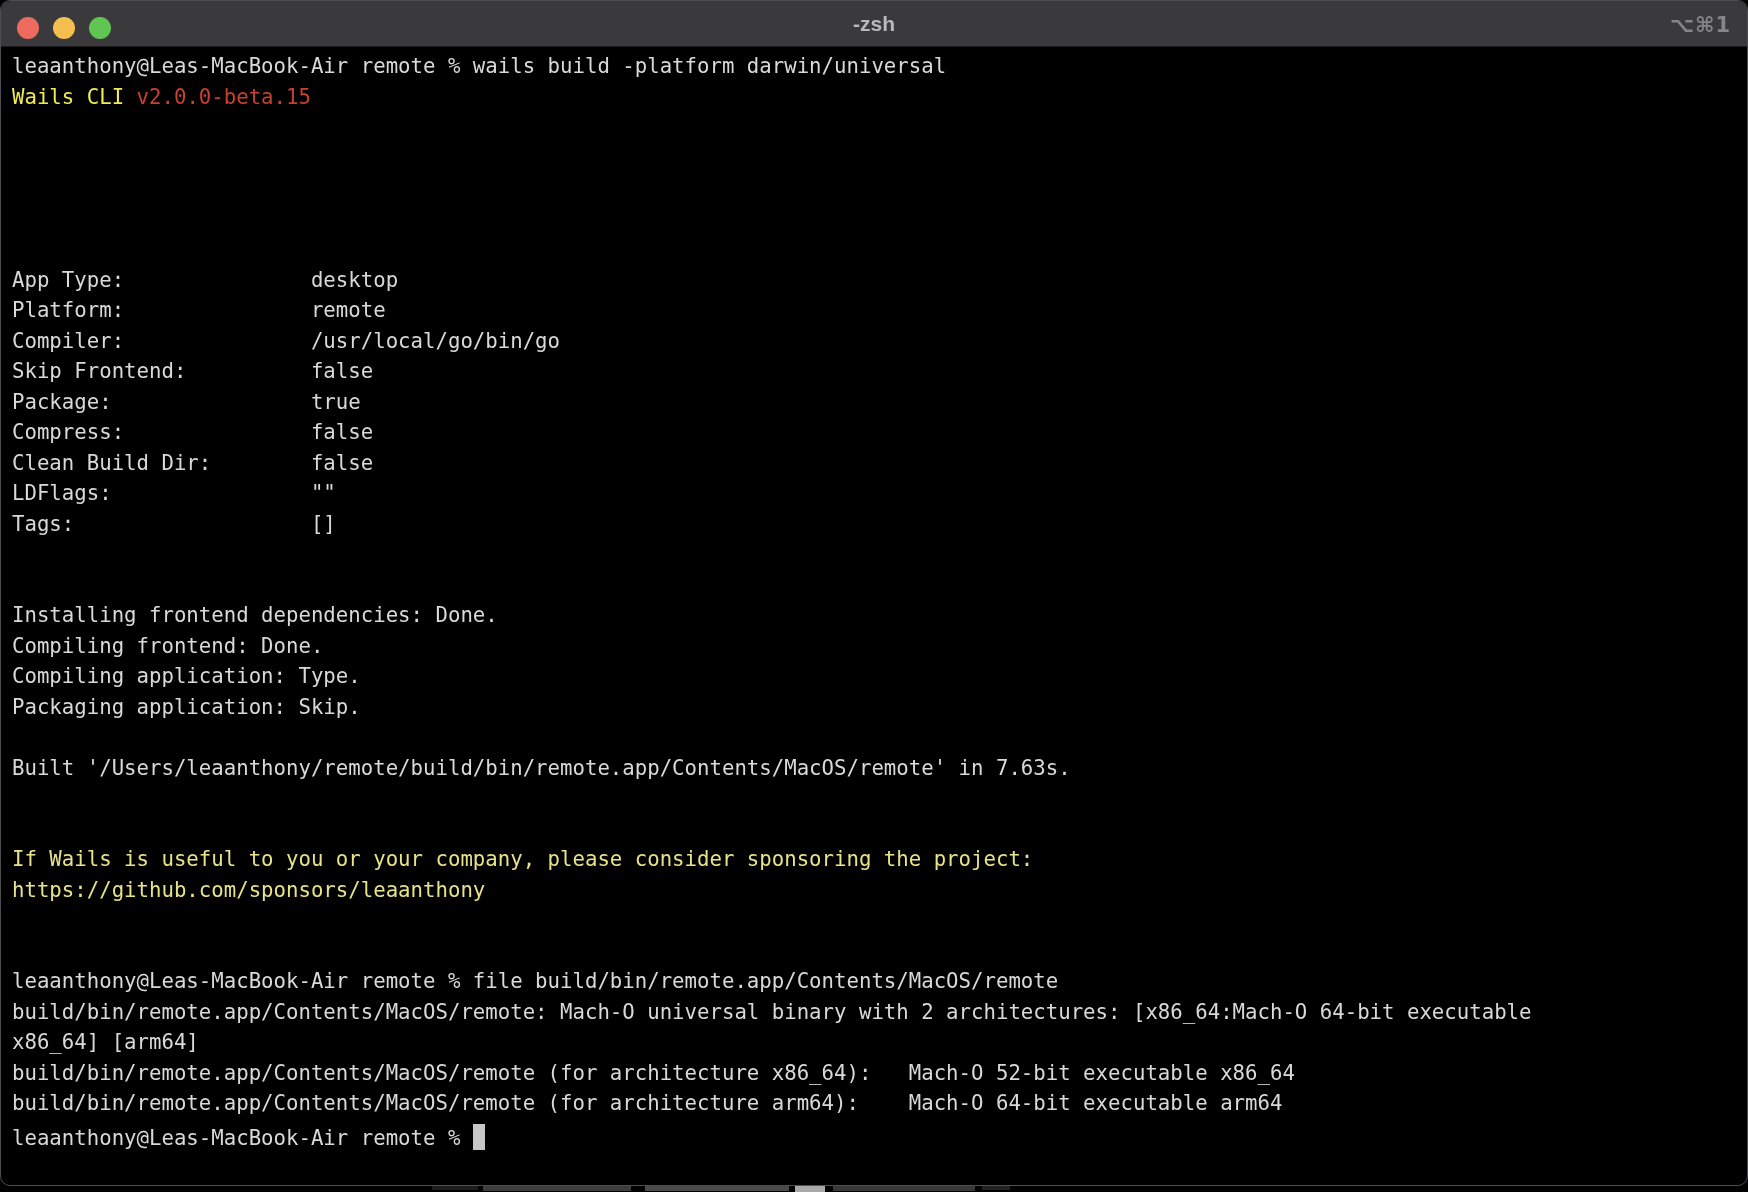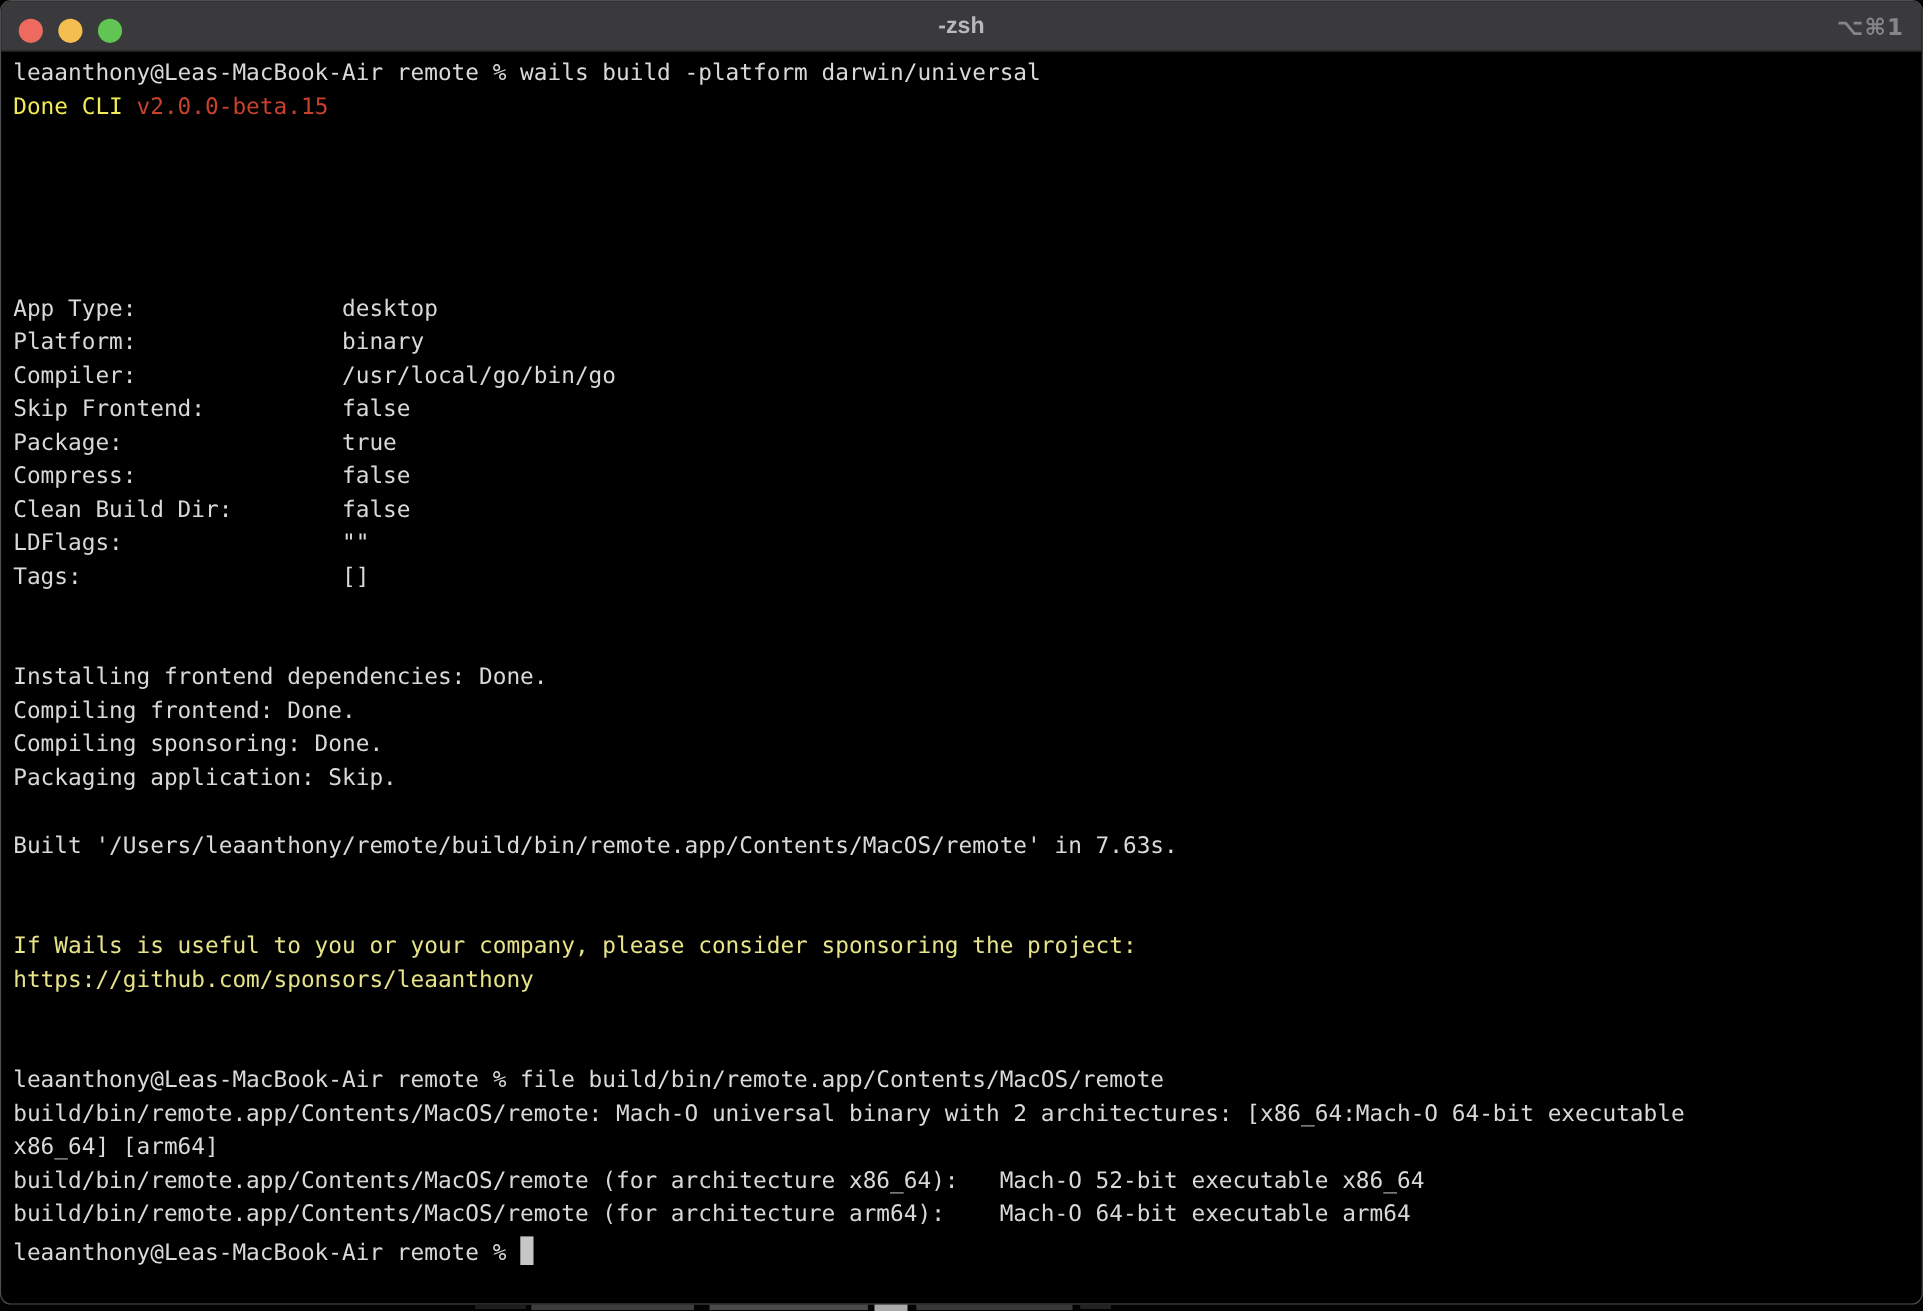--- a/index.html
+++ b/index.html
@@ -80,40 +80,40 @@
     <div class="traffic">
       <button class="light" id="light-close" style="background: rgb(238, 106, 95);"></button>
       <button class="light" id="light-min" style="background: rgb(245, 191, 79);"></button>
       <button class="light" id="light-zoom" style="background: rgb(97, 197, 84);"></button>
     </div>
     <div class="title">-zsh</div>
     <div class="shortcut">⌥⌘1</div>
   </div>
   <div class="term" id="terminal-output">
       <div class="term-line"><span class="c-fg">leaanthony@Leas-MacBook-Air remote % wails build -platform darwin/universal</span></div>
-      <div class="term-line"><span class="c-yellow">Done CLI </span><span class="c-red">v2.0.0-beta.15</span></div>
+      <div class="term-line"><span class="c-yellow">Wails CLI </span><span class="c-red">v2.0.0-beta.15</span></div>
       <div class="term-line"></div>
       <div class="term-line"></div>
       <div class="term-line"></div>
       <div class="term-line"></div>
       <div class="term-line"></div>
       <div class="term-line"><span class="c-fg">App Type:               desktop</span></div>
-      <div class="term-line"><span class="c-fg">Platform:               binary</span></div>
+      <div class="term-line"><span class="c-fg">Platform:               remote</span></div>
       <div class="term-line"><span class="c-fg">Compiler:               /usr/local/go/bin/go</span></div>
       <div class="term-line"><span class="c-fg">Skip Frontend:          false</span></div>
       <div class="term-line"><span class="c-fg">Package:                true</span></div>
       <div class="term-line"><span class="c-fg">Compress:               false</span></div>
       <div class="term-line"><span class="c-fg">Clean Build Dir:        false</span></div>
       <div class="term-line"><span class="c-fg">LDFlags:                ""</span></div>
       <div class="term-line"><span class="c-fg">Tags:                   []</span></div>
       <div class="term-line"></div>
       <div class="term-line"></div>
       <div class="term-line"><span class="c-fg">Installing frontend dependencies: Done.</span></div>
       <div class="term-line"><span class="c-fg">Compiling frontend: Done.</span></div>
-      <div class="term-line"><span class="c-fg">Compiling sponsoring: Done.</span></div>
+      <div class="term-line"><span class="c-fg">Compiling application: Type.</span></div>
       <div class="term-line"><span class="c-fg">Packaging application: Skip.</span></div>
       <div class="term-line"></div>
       <div class="term-line"><span class="c-fg">Built '/Users/leaanthony/remote/build/bin/remote.app/Contents/MacOS/remote' in 7.63s.</span></div>
       <div class="term-line"></div>
       <div class="term-line"></div>
       <div class="term-line"><span class="c-sponsor">If Wails is useful to you or your company, please consider sponsoring the project:</span></div>
       <div class="term-line"><span class="c-sponsor">https://github.com/sponsors/leaanthony</span></div>
       <div class="term-line"></div>
       <div class="term-line"></div>
       <div class="term-line"><span class="c-fg">leaanthony@Leas-MacBook-Air remote % file build/bin/remote.app/Contents/MacOS/remote</span></div>

